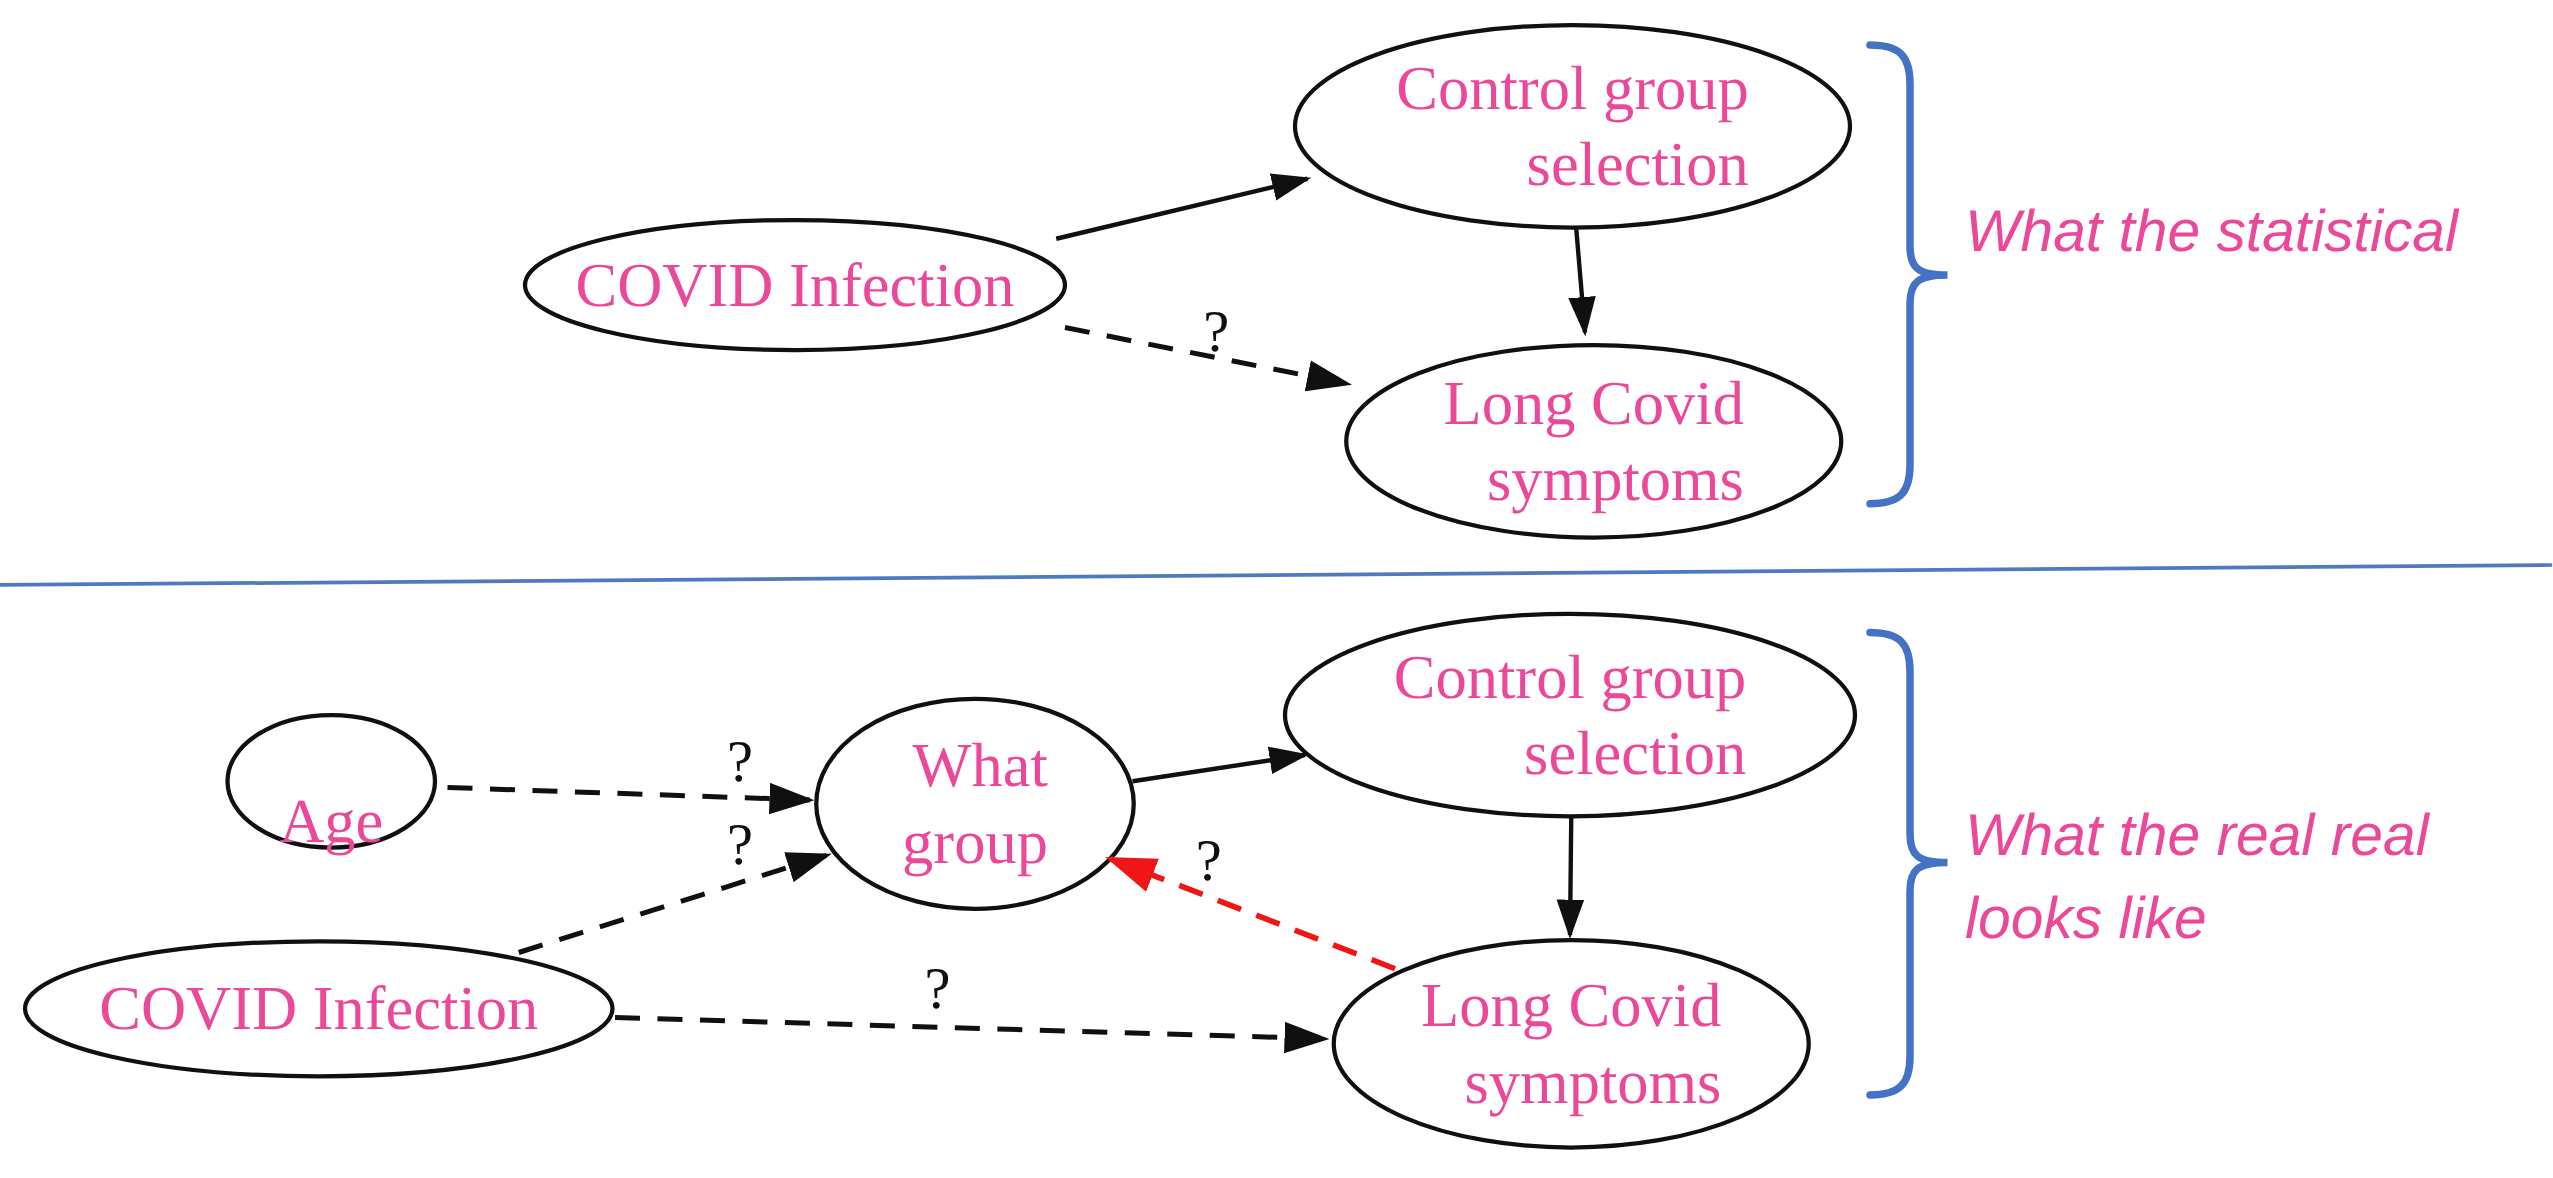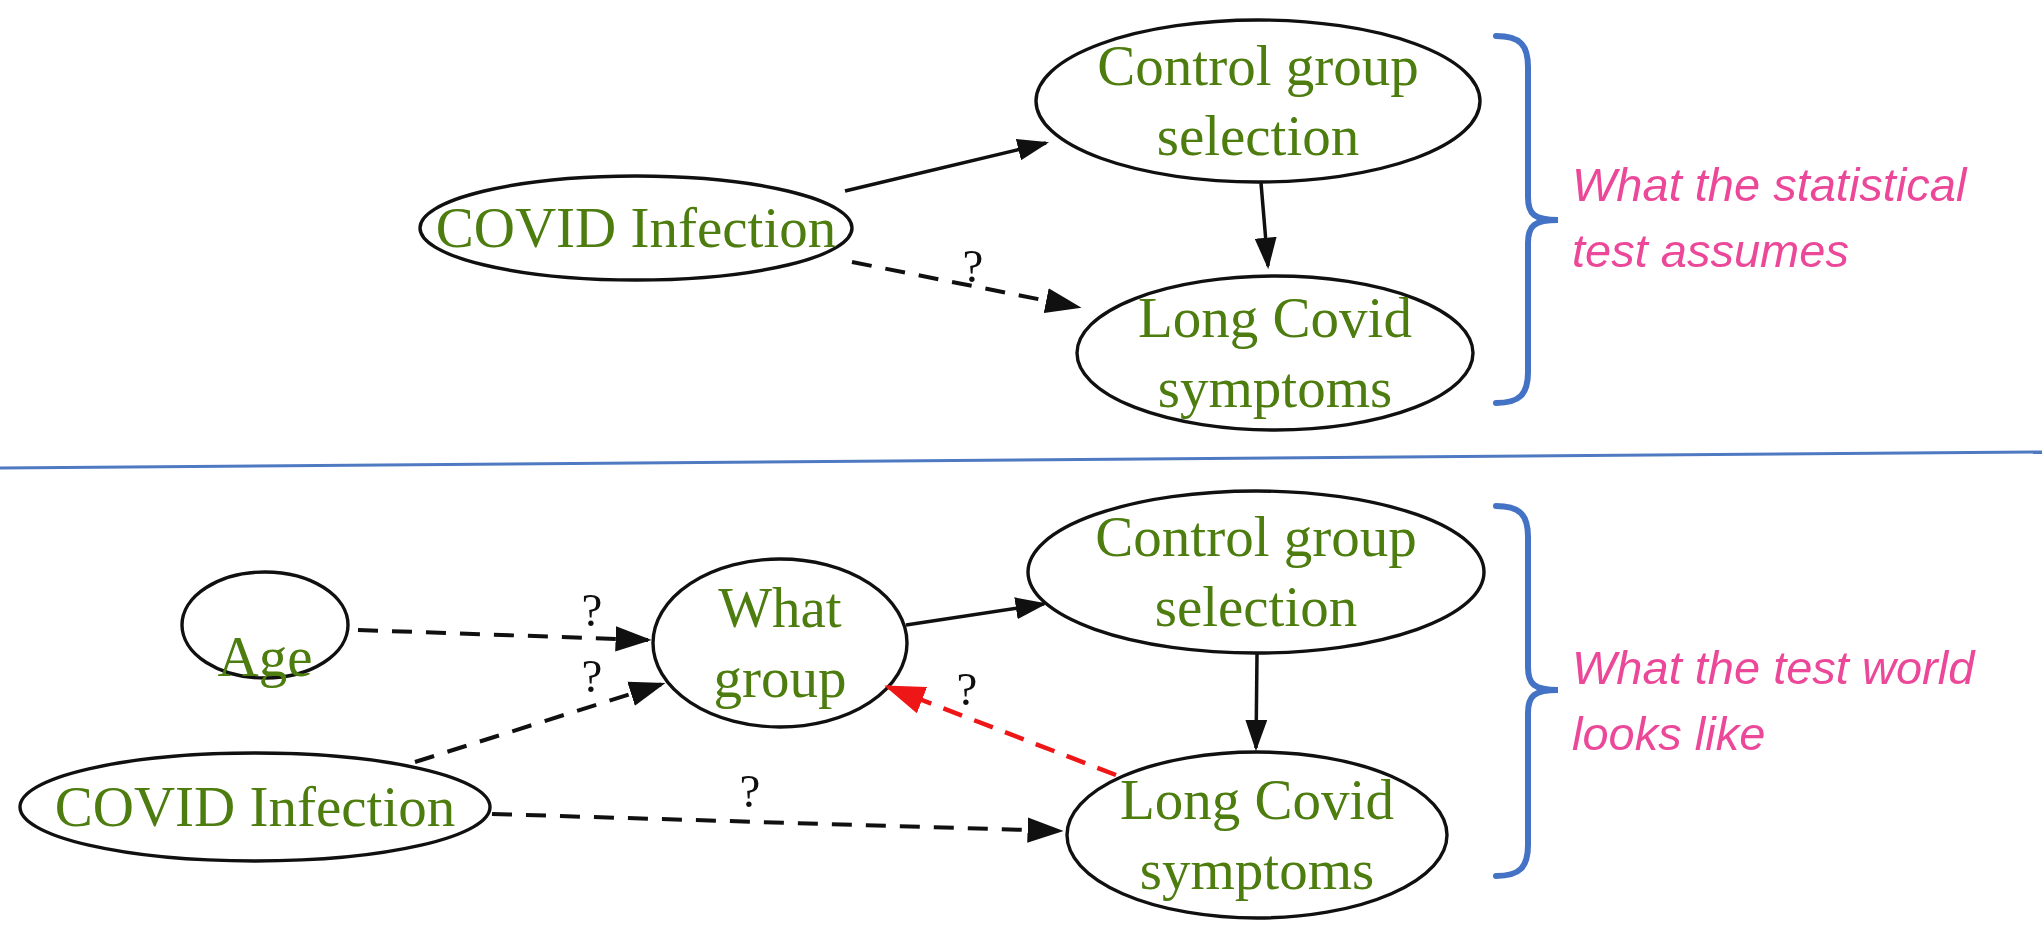--- a/index.html
+++ b/index.html
@@ -8,24 +8,24 @@
     width:2042px;height:942px;
     background:#ffffff;
     overflow:hidden;
     font-family:"Liberation Sans",sans-serif;
   }
   .layer{position:absolute;left:0;top:0;width:100%;height:100%;}
   .node-label{
     position:absolute;
     transform:translate(-50%,-50%);
     font-family:"Liberation Serif","DejaVu Serif",serif;
-    font-size:57px;
+    font-size:50px;
     line-height:1.22;
-    color:#4d7c0f;
-    text-align:center;
+    color:#ec4899;
+    text-align:right;
     white-space:nowrap;
   }
   .qmark{
     position:absolute;
     transform:translate(-50%,-50%);
     font-family:"Liberation Serif","DejaVu Serif",serif;
     font-size:47px;
     color:#0f0f0f;
   }
   .caption{
@@ -96,21 +96,20 @@
 
   <div class="node-label" style="left:1275px;top:353px;">
     <div>Long Covid</div>
     <div>symptoms</div>
   </div>
 
   <div class="qmark" style="left:973px;top:266px;">?</div>
 
   <div class="caption" style="left:1572px;top:152px;">
     <div>What the statistical</div>
-    <div>test assumes</div>
   </div>
 
   <div class="node-label" style="left:265px;top:657px;">Age</div>
 
   <div class="node-label" style="left:255px;top:807px;">COVID Infection</div>
 
   <div class="node-label" style="left:780px;top:643px;">
     <div>What</div>
     <div>group</div>
   </div>
@@ -124,17 +123,17 @@
     <div>Long Covid</div>
     <div>symptoms</div>
   </div>
 
   <div class="qmark" style="left:592px;top:610px;">?</div>
   <div class="qmark" style="left:592px;top:676px;">?</div>
   <div class="qmark" style="left:967px;top:689px;">?</div>
   <div class="qmark" style="left:750px;top:791px;">?</div>
 
   <div class="caption" style="left:1572px;top:635px;">
-    <div>What the test world</div>
+    <div>What the real real</div>
     <div>looks like</div>
   </div>
 
 </div>
 
 </body></html>

